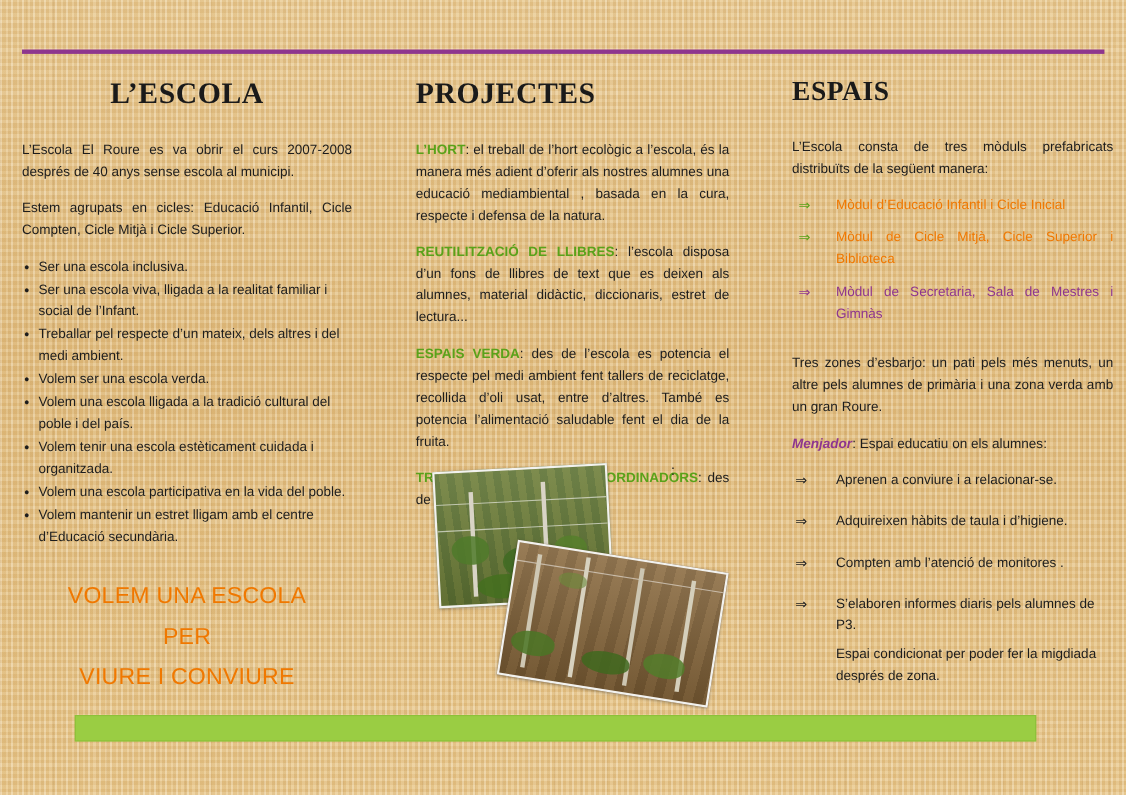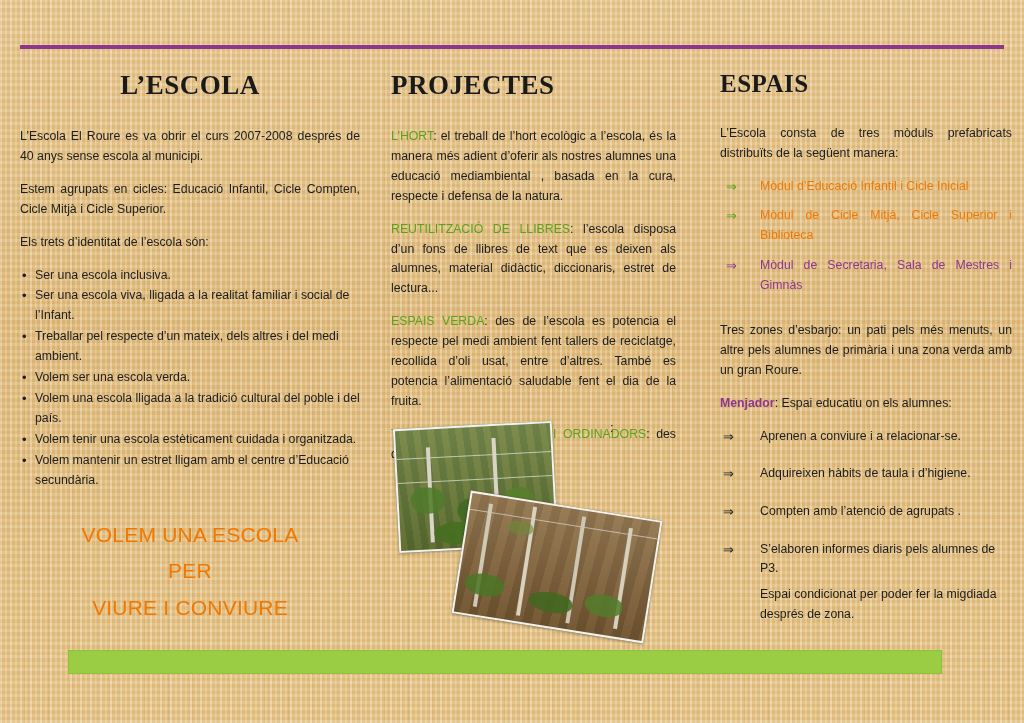--- a/index.html
+++ b/index.html
@@ -62,22 +62,22 @@
     width: 872px;
     height: 22px;
     background: #9acd43;
     border: 1px solid #8cc13a;
   }
 
   .col {
     position: absolute;
     top: 70px;
   }
-  .col-1 { left: 20px;  width: 340px; }
-  .col-2 { left: 378px; width: 285px; padding-left: 13px; }
+  .col-1 { left: 20px;  width: 300px; }
+  .col-2 { left: 378px; width: 285px; }
   .col-3 { left: 720px; width: 292px; }
 
   h1.col-title {
     margin: 0 0 26px 0;
     font-family: "Liberation Serif", serif;
     font-weight: bold;
     color: #1a1a1a;
     letter-spacing: 0.5px;
   }
   .title-escola {
@@ -130,25 +130,26 @@
     font-size: 21px;
     line-height: 1.75;
     letter-spacing: 0.2px;
   }
   .slogan .l1 { display:block; }
   .slogan .l2 { display:block; }
   .slogan .l3 { display:block; }
 
   .lead-green {
     color: #5aa21a;
-    font-weight: normal;
+    font-weight: bold;
   }
   .lead-purple {
     color: #8e368e;
     font-weight: bold;
+    font-style: italic;
   }
 
   
   ul.arrows {
     list-style: none;
     margin: 6px 0 0 0;
     padding: 0;
   }
   ul.arrows li {
     position: relative;
@@ -260,29 +261,29 @@
 
 <div id="page">
 
   <div class="top-rule"></div>
 
   <div class="col col-1">
     <h1 class="col-title title-escola">L’ESCOLA</h1>
 
     <p class="just">L’Escola El Roure es va obrir el curs 2007-2008 després de 40 anys sense escola al municipi.</p>
     <p class="just">Estem agrupats en cicles: Educació Infantil, Cicle Compten, Cicle Mitjà i Cicle Superior.</p>
-    <p>Els trets d’identitat de l’escola són:</p>
 
     <ul class="bullets">
       <li>Ser una escola inclusiva.</li>
       <li>Ser una escola viva, lligada a la realitat familiar i social de l’Infant.</li>
       <li>Treballar pel respecte d’un mateix, dels altres i del medi ambient.</li>
       <li>Volem ser una escola verda.</li>
       <li>Volem una escola lligada a la tradició cultural del poble i del país.</li>
       <li>Volem tenir una escola estèticament cuidada i organitzada.</li>
+      <li>Volem una escola participativa en la vida del poble.</li>
       <li>Volem mantenir un estret lligam amb el centre d’Educació secundària.</li>
     </ul>
 
     <div class="slogan">
       <span class="l1">VOLEM UNA ESCOLA</span>
       <span class="l2">PER</span>
       <span class="l3">VIURE I CONVIURE</span>
     </div>
   </div>
 
@@ -352,21 +353,21 @@
       <li>
         <span class="arw">⇒</span>
         <span>Aprenen a  conviure i a relacionar-se.</span>
       </li>
       <li>
         <span class="arw">⇒</span>
         <span>Adquireixen hàbits de taula i d’higiene.</span>
       </li>
       <li>
         <span class="arw">⇒</span>
-        <span>Compten amb l’atenció de agrupats .</span>
+        <span>Compten amb l’atenció de monitores .</span>
       </li>
       <li style="margin-bottom:6px">
         <span class="arw">⇒</span>
         <span>S’elaboren informes diaris pels alumnes de P3.</span>
       </li>
     </ul>
 
     <div class="txt" style="padding-left:40px;">Espai condicionat per poder fer la migdiada</div>
     <div class="txt" style="padding-left:40px;">després de zona.</div>
   </div>

